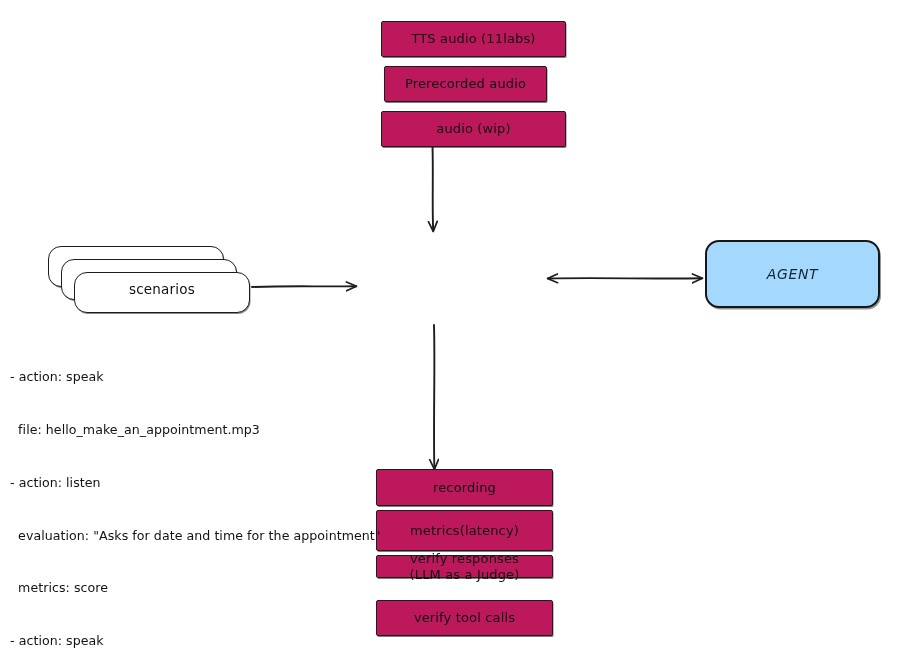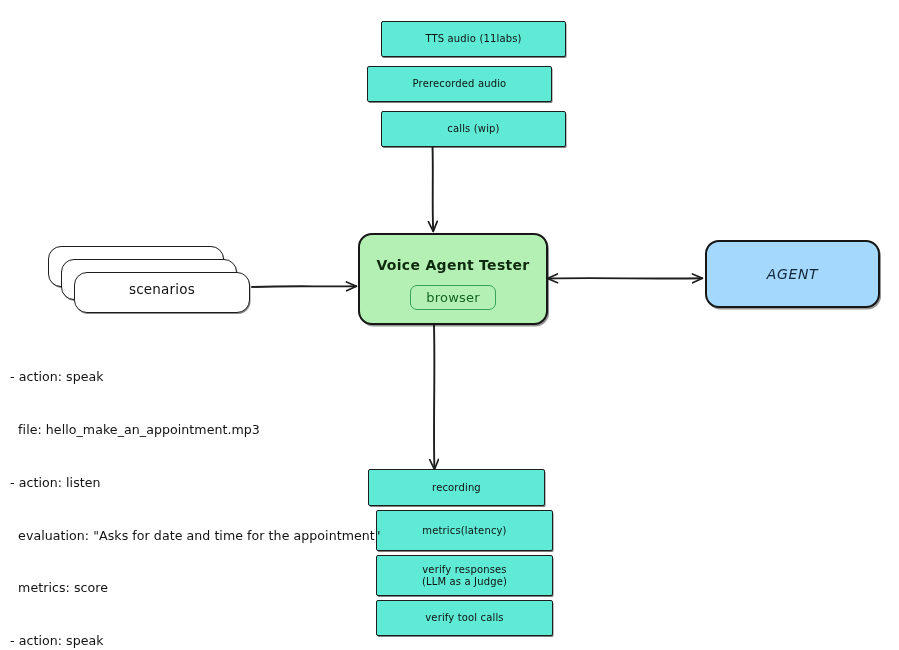--- a/index.html
+++ b/index.html
@@ -34,25 +34,25 @@
     box-sizing: border-box;
     display: flex;
     align-items: center;
     justify-content: center;
     text-align: center;
     line-height: 1.18;
   }
 
   
   .rect-box {
-    background: #5eead4;
+    background: #be185d;
     border: 1.7px solid #1d1d1d;
     border-radius: 2px;
     box-shadow: 1px 1.5px 0 -0.5px rgba(20,20,20,0.55);
-    font-size: 10px;
+    font-size: 13px;
     color: #111111;
     letter-spacing: 0.15px;
   }
   .rect-box .line2 {
     display: block;
     text-align: right;
   }
 
   
   .card {
@@ -159,54 +159,50 @@
 
     <g>
       <path d="M434,325 C435.2,370 433.2,425 434.4,469" fill="none" stroke="#1d1d1d" stroke-width="1.9" stroke-linecap="round" marker-end="url(#arrowEnd)"></path>
     </g>
   </svg>
 
   <div class="node rect-box" style="left:381px; top:21px; width:185px; height:36px;">
     <span>TTS audio (11labs)</span>
   </div>
 
-  <div class="node rect-box" style="left:367px; top:66px; width:185px; height:36px;">
+  <div class="node rect-box" style="left:384px; top:66px; width:163px; height:36px;">
     <span>Prerecorded audio</span>
   </div>
 
   <div class="node rect-box" style="left:381px; top:111px; width:185px; height:36px;">
-    <span>calls (wip)</span>
+    <span>audio (wip)</span>
   </div>
 
   <div>
     <div class="card" style="left:48px; top:246px; width:176px; height:41px;"></div>
     <div class="card" style="left:61px; top:259px; width:176px; height:41px;"></div>
     <div class="card" style="left:74px; top:272px; width:176px; height:41px;"></div>
     <div class="card-label" style="left:74px; top:272px; width:176px; height:33px;">scenarios</div>
   </div>
 
-  <div class="node tester" style="left:358px; top:233px; width:190px; height:92px; background:#b4f0b4;">
-    <span class="tester-title">Voice Agent Tester</span>
-    <span class="browser-chip">browser</span>
-  </div>
 
   <div class="node agent" style="left:705px; top:240px; width:175px; height:68px; background:#a5d8fd;">
     <span>AGENT</span>
   </div>
 
-  <div class="node rect-box" style="left:368px; top:469px; width:177px; height:37px;">
+  <div class="node rect-box" style="left:376px; top:469px; width:177px; height:37px;">
     <span>recording</span>
   </div>
 
   <div class="node rect-box" style="left:376px; top:510px; width:177px; height:41px; flex-direction:row;">
     <span>metrics</span>
     <span class="line2">(latency)</span>
   </div>
 
-  <div class="node rect-box" style="left:376px; top:555px; width:177px; height:41px; flex-direction:column;">
+  <div class="node rect-box" style="left:376px; top:555px; width:177px; height:23px; flex-direction:column;">
     <span>verify responses</span>
     <span class="line2">(LLM as a Judge)</span>
   </div>
 
   <div class="node rect-box" style="left:376px; top:600px; width:177px; height:36px;">
     <span>verify tool calls</span>
   </div>
 
   <div class="yaml">
     <div>- action: speak</div>

